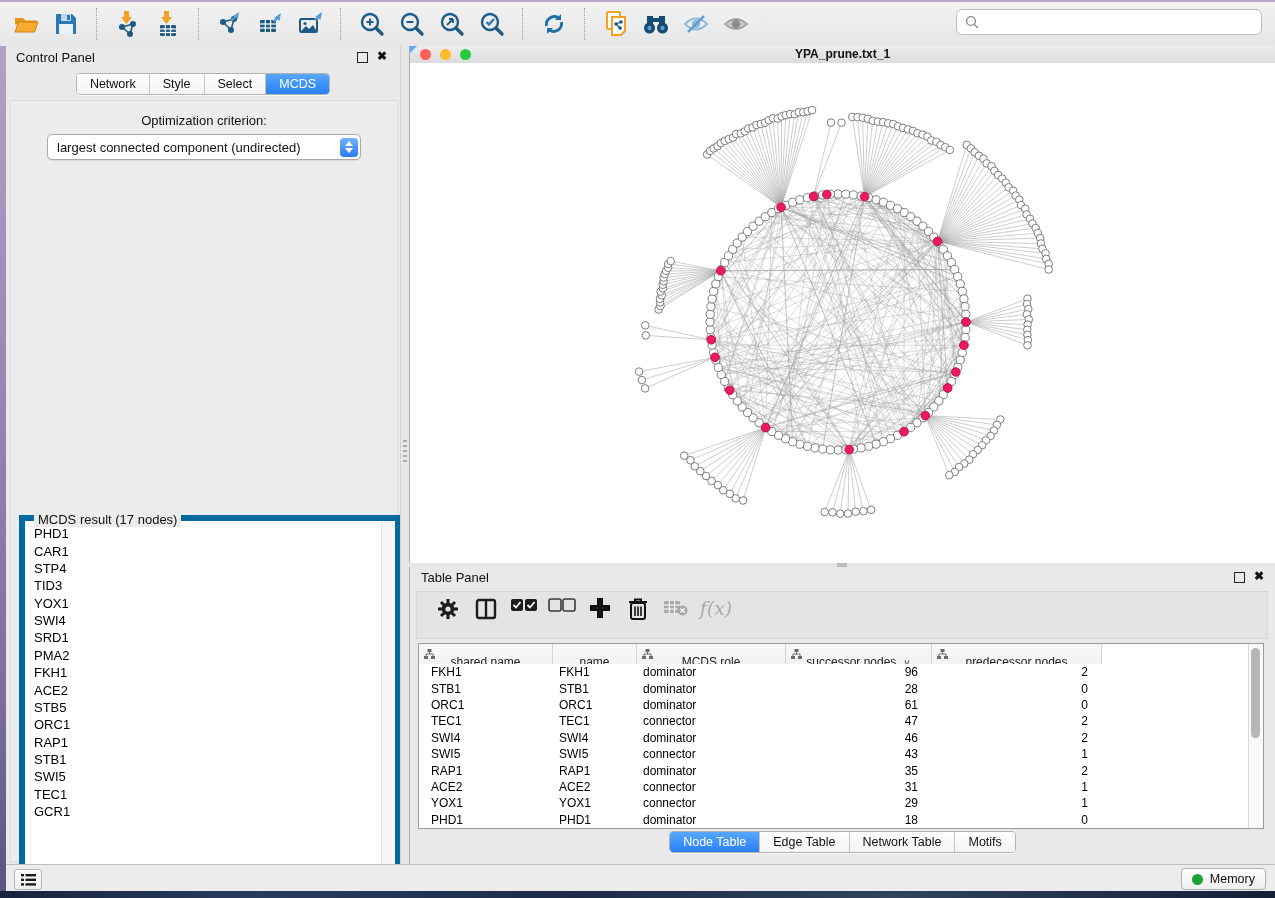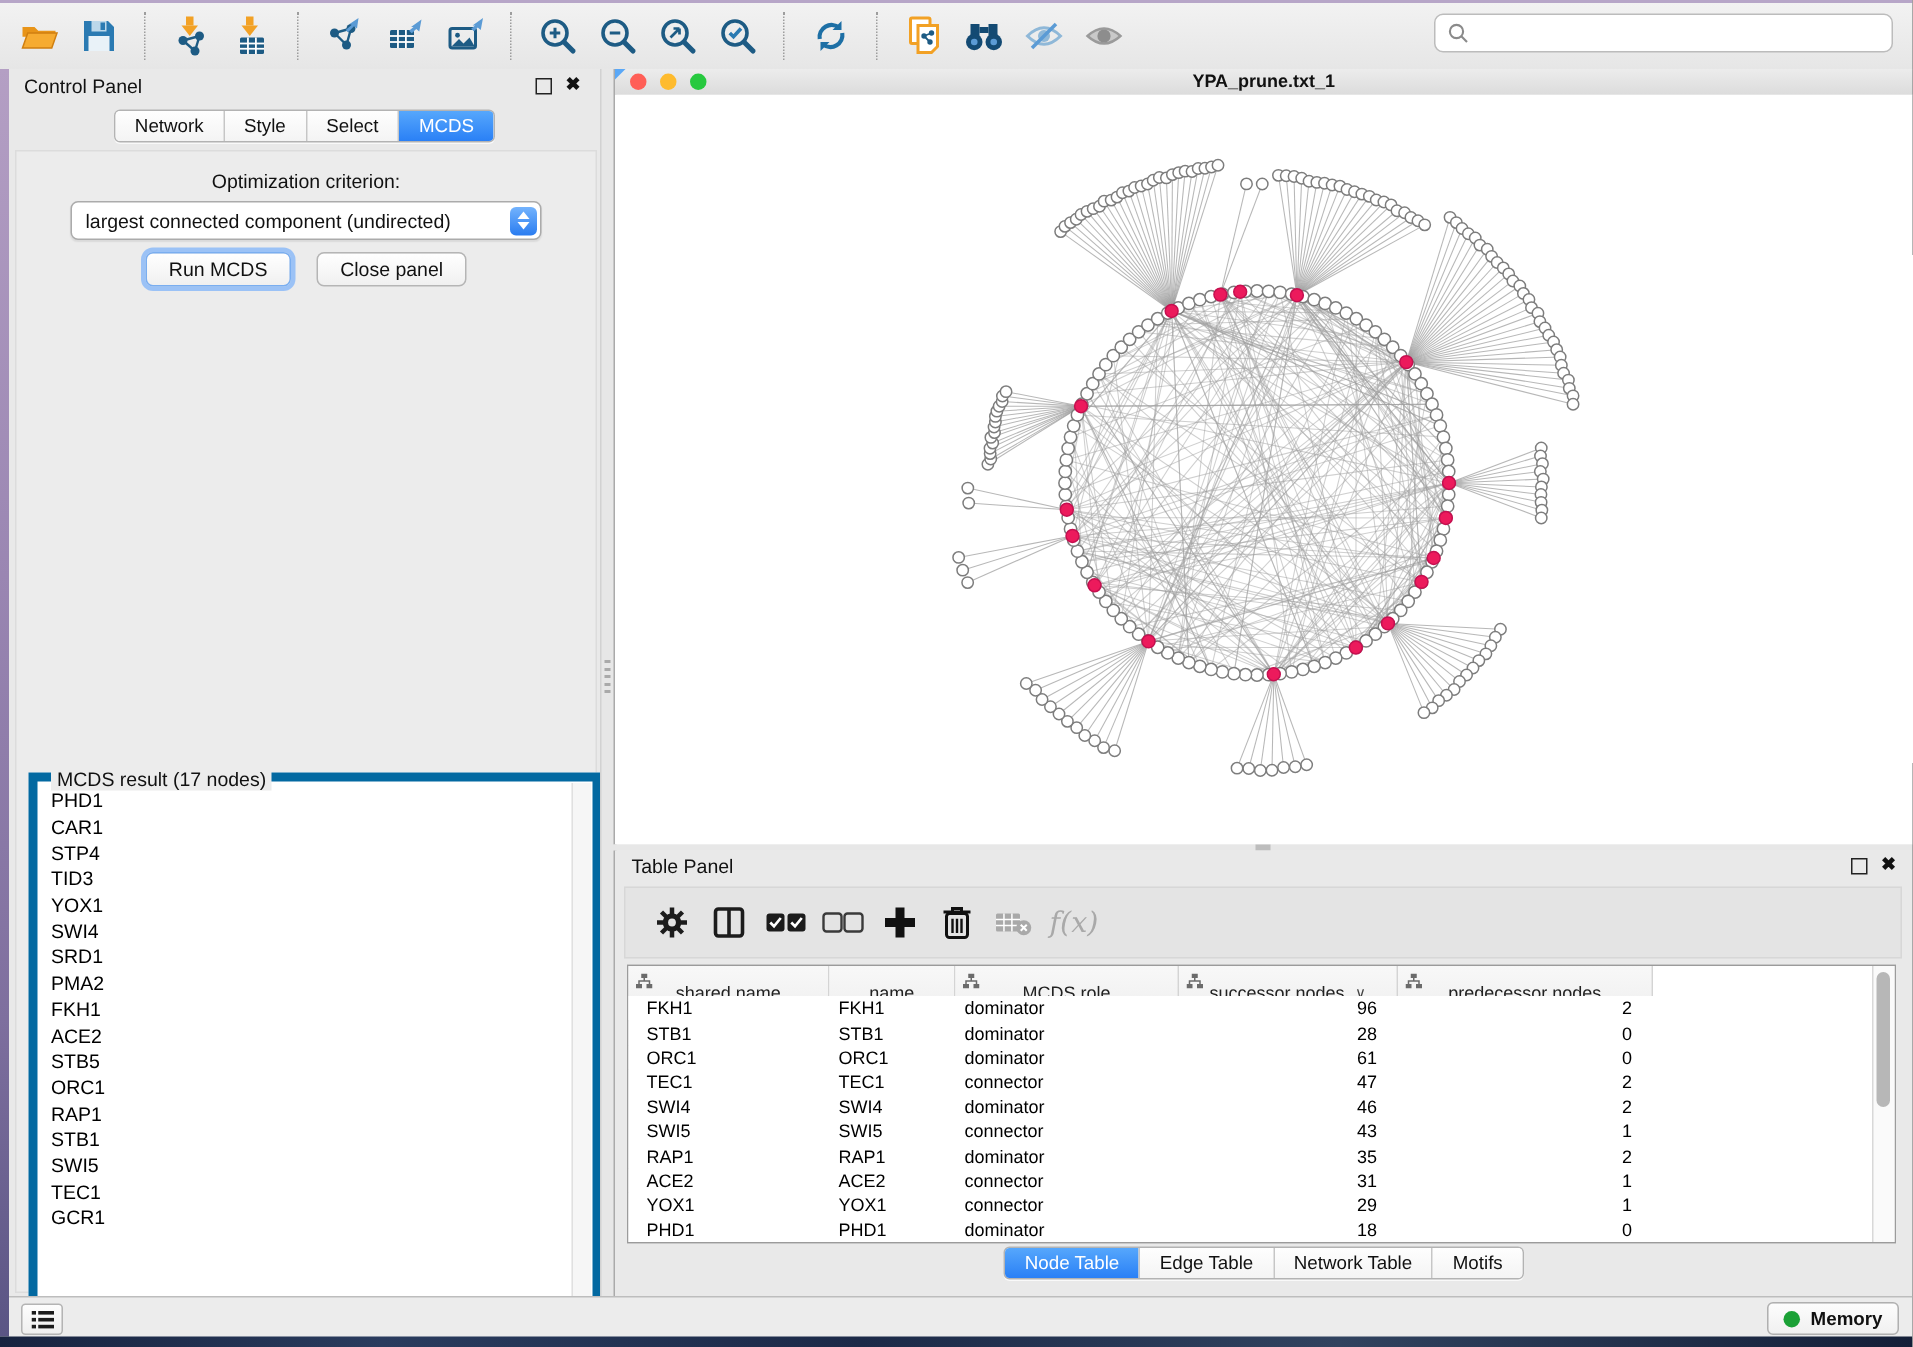--- a/index.html
+++ b/index.html
@@ -56,35 +56,35 @@
   .light{position:absolute;top:3px;width:11px;height:11px;border-radius:50%;}
   .nf-title{position:absolute;left:0;top:1px;width:100%;text-align:center;font-size:12px;font-weight:bold;color:#111;}
   .nf-canvas{position:absolute;left:0;top:17px;width:866px;height:500px;background:#fff;}
   
   .table-panel{position:absolute;left:409px;top:567px;width:866px;height:297px;background:#e9e9e9;border-left:1px solid #aaa;box-sizing:border-box;}
   .tp-header{position:absolute;left:0;top:0;width:100%;height:22px;}
   .tp-header .panel-title{left:11px;top:3px;}
   .tp-header .float-btn{right:30px;top:5px;}
   .tp-header .close-btn{right:11px;top:2px;}
   .tp-toolbar{position:absolute;left:6px;top:24px;width:852px;height:48px;background:#e4e4e4;border:1px solid #d7d7d7;display:flex;align-items:center;padding-left:12px;box-sizing:border-box;}
-  .tp-btn{width:38px;height:36px;display:flex;align-items:center;justify-content:center;cursor:pointer;}
+  .tp-btn{width:38px;height:36px;display:flex;align-items:flex-start;justify-content:center;cursor:pointer;}
   .fx-label{font-family:"DejaVu Serif",serif;font-style:italic;font-size:19px;color:#a9a9a9;margin-left:4px;}
   .tgrid{position:absolute;left:8px;top:76px;width:846px;height:186px;background:#fff;border:1px solid #9b9b9b;box-sizing:border-box;}
   .thead{position:absolute;left:0;top:0;height:20px;display:flex;}
   .th{position:relative;height:37px;background:linear-gradient(#f8f8f8,#eeeeee);border-right:1px solid #d4d4d4;border-bottom:1px solid #c3c3c3;display:flex;align-items:center;justify-content:center;font-size:12px;color:#222;box-sizing:border-box;cursor:pointer;}
   .th .hier{position:absolute;left:5px;top:5px;}
   .th .sortchev{margin-left:7px;font-size:10px;color:#444;}
   .tbody{position:absolute;left:0;top:20px;width:830px;}
   .trow{display:flex;height:16.4px;align-items:center;background:#fff;cursor:default;}
   .td{font-size:12px;color:#000;box-sizing:border-box;white-space:nowrap;overflow:hidden;}
   .tscroll{position:absolute;right:0;top:0;width:14px;height:184px;background:#fafafa;border-left:1px solid #d8d8d8;}
   .tthumb{position:absolute;left:2px;top:4px;width:9px;height:90px;background:#b7b7b7;border-radius:5px;}
   .tp-tabs{position:absolute;left:0;top:264px;width:100%;text-align:center;}
   
-  .status-bar{position:absolute;left:6px;top:864px;width:1269px;height:27px;background:#ececec;border-top:1px solid #bdbdbd;font-weight:bold;}
+  .status-bar{position:absolute;left:6px;top:864px;width:1269px;height:27px;background:#ececec;border-top:1px solid #bdbdbd;}
   .list-btn{position:absolute;left:8px;top:4px;width:26px;height:19px;border:1px solid #b4b4b4;background:linear-gradient(#fdfdfd,#efefef);border-radius:3px;display:flex;align-items:center;justify-content:center;cursor:pointer;}
   .memory-btn{position:absolute;right:9px;top:3px;height:20px;border:1px solid #b0b0b0;background:linear-gradient(#fdfdfd,#f0f0f0);border-radius:4px;display:flex;align-items:center;padding:0 10px;font-size:12.5px;color:#111;cursor:pointer;}
   .memdot{width:11px;height:11px;border-radius:50%;background:#1ba136;margin-right:7px;}
 </style>
 </head>
 <body>
 
 <div id="page">
   <div class="wp-top"></div>
 
@@ -283,24 +283,20 @@
       </span>
     </div>
     <div class="cp-body">
       <div class="opt-label">Optimization criterion:</div>
       <div class="dropdown">
         <span class="dd-text">largest connected component (undirected)</span>
         <span class="dd-step">
             <span class="chev-up"></span>
             <span class="chev-dn"></span>
           </span>
-      </div>
-      <div class="btn-row">
-        <span class="mac-btn focused">Run MCDS</span>
-        <span class="mac-btn">Close panel</span>
       </div>
       <div class="groupbox">
         <span class="gb-legend">MCDS result (17 nodes)</span>
         <div class="mcds-list">
             <div class="mcds-item">PHD1</div>
             <div class="mcds-item">CAR1</div>
             <div class="mcds-item">STP4</div>
             <div class="mcds-item">TID3</div>
             <div class="mcds-item">YOX1</div>
             <div class="mcds-item">SWI4</div>

